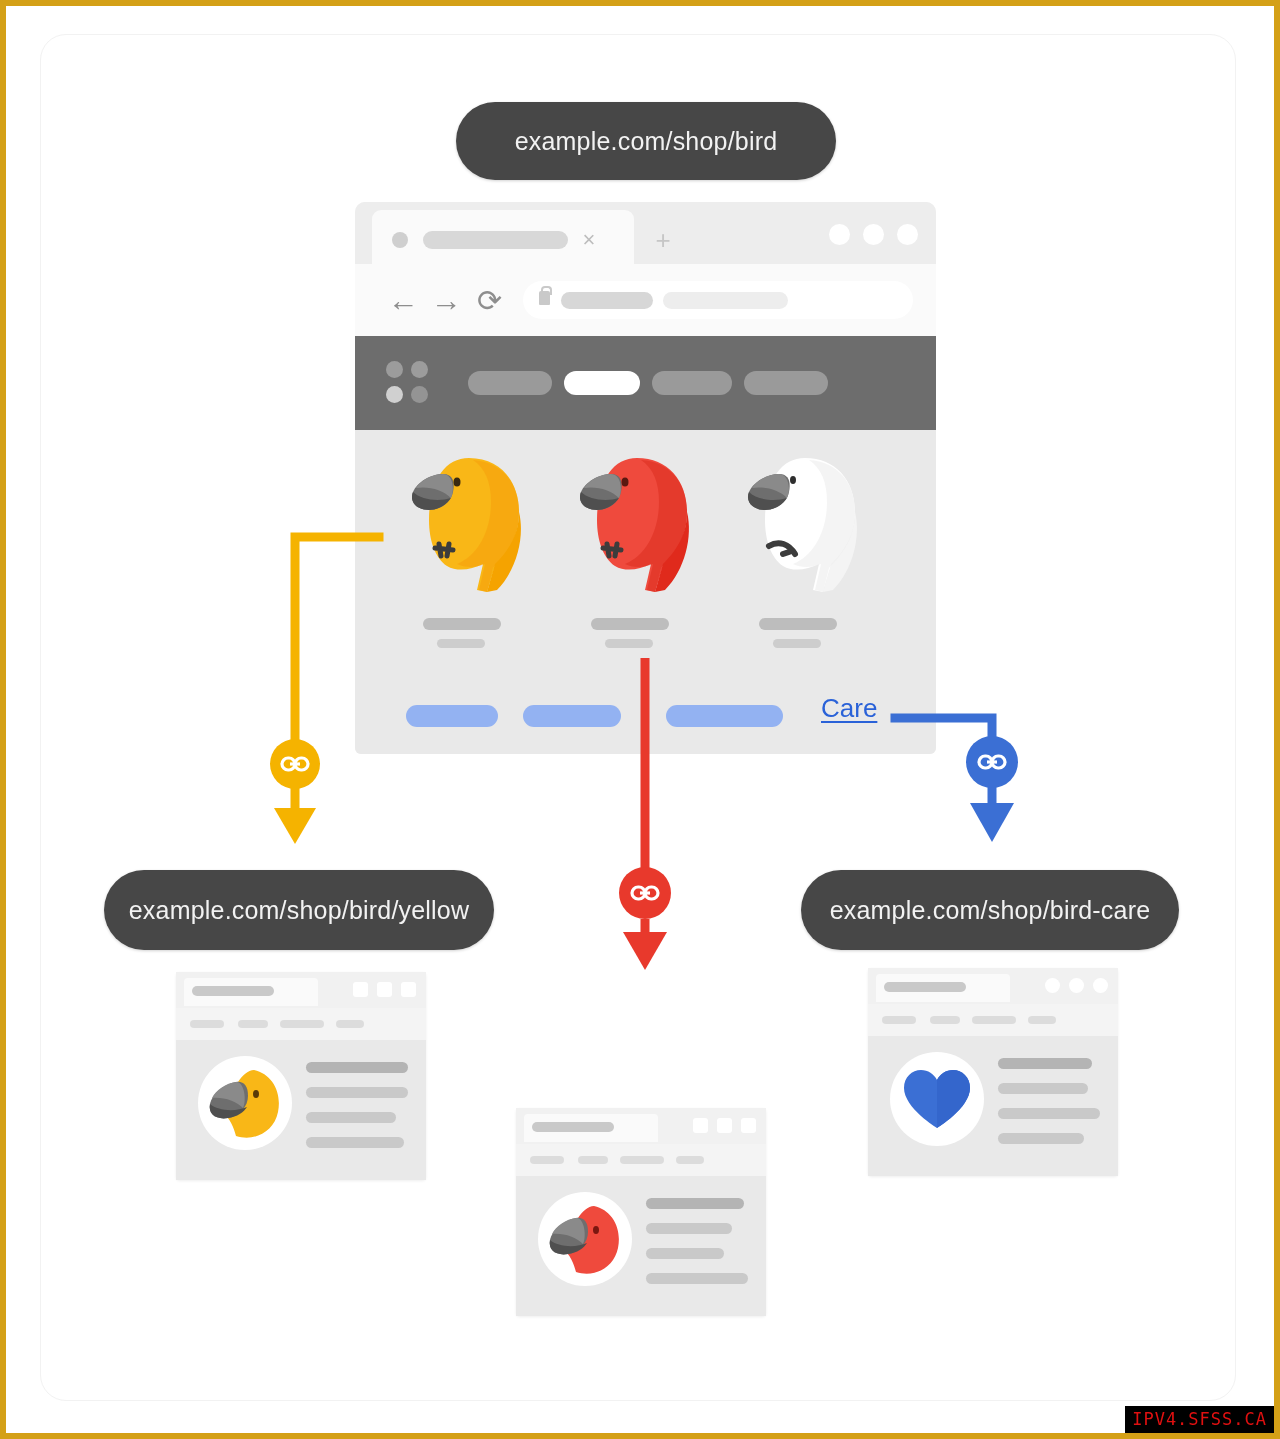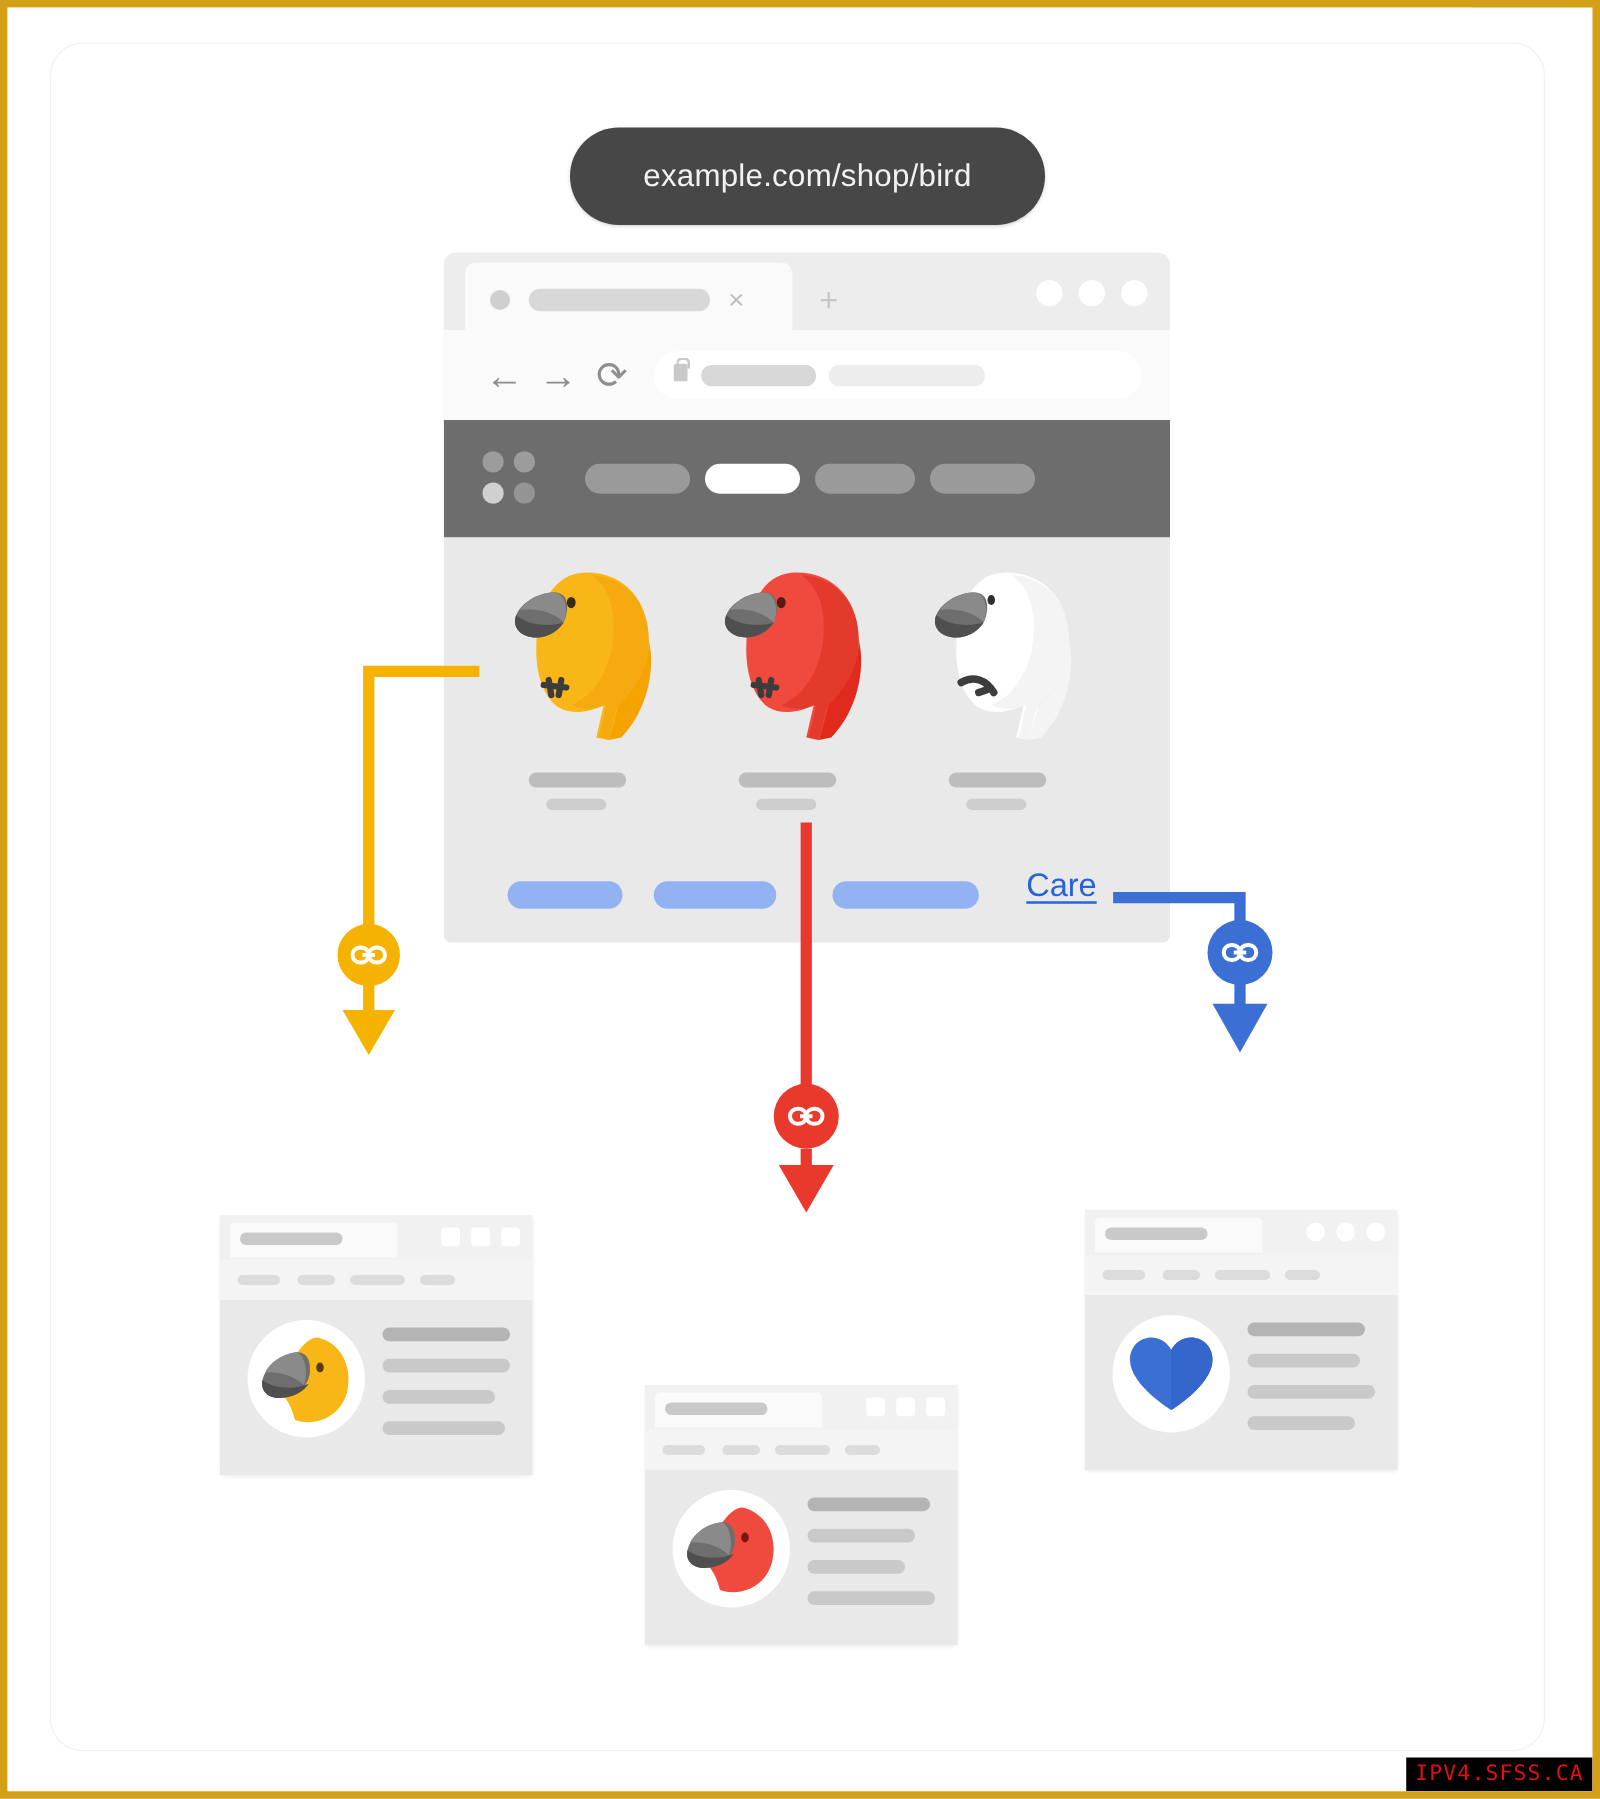--- a/index.html
+++ b/index.html
@@ -284,20 +284,22 @@
       <polygon points="964,797 1008,797 986,836" fill="#3B6FD4"></polygon>
       <circle cx="986" cy="756" r="26" fill="#3B6FD4"></circle>
       <g transform="translate(986,756)">
         <rect x="-13" y="-6" width="13" height="12" rx="6" fill="none" stroke="#FFFFFF" stroke-width="3.2"></rect>
         <rect x="0" y="-6" width="13" height="12" rx="6" fill="none" stroke="#FFFFFF" stroke-width="3.2"></rect>
         <line x1="-5" y1="0" x2="5" y2="0" stroke="#FFFFFF" stroke-width="3.2"></line>
       </g>
     </g>
   </svg>
 
+  <div class="pill" id="pill-yellow">example.com/shop/bird/yellow</div>
+  <div class="pill" id="pill-care">example.com/shop/bird-care</div>
 
   <div class="mini" id="mini-yellow">
     <div class="mini-top">
       <div class="mini-tab"></div>
       <div class="mini-tabbar"></div>
       <div class="mini-dots">
         <i></i>
         <i></i>
         <i></i>
       </div>

